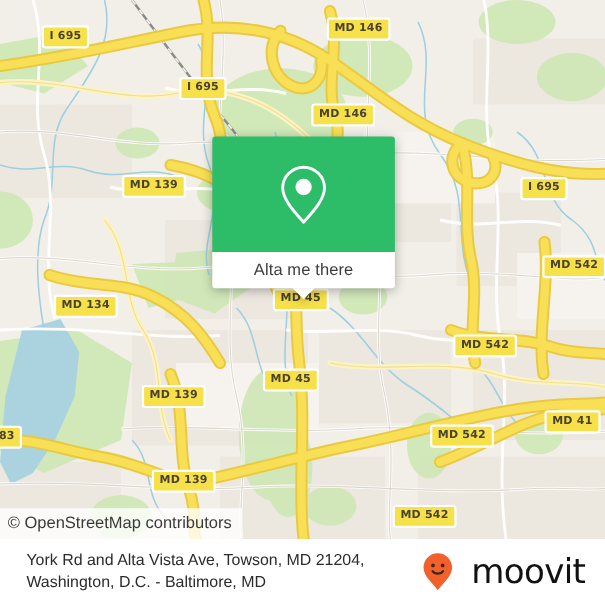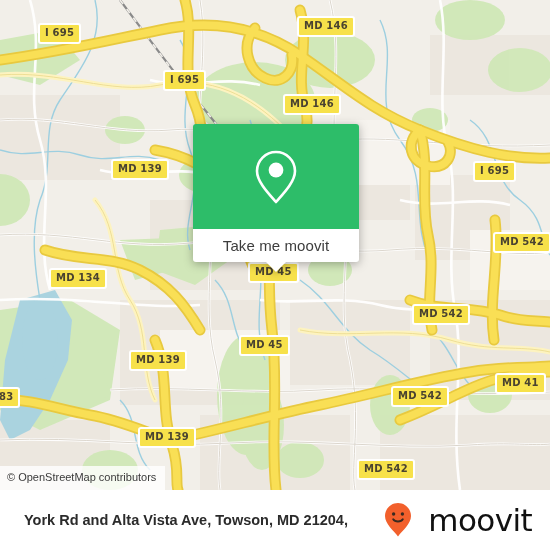--- a/index.html
+++ b/index.html
@@ -56,21 +56,21 @@
   }
 
   
   #attribution {
     position: absolute;
     left: 0;
     bottom: 0;
     background: rgba(255,255,255,0.80);
     color: #3a3a3a;
     font-family: "Liberation Sans", sans-serif;
-    font-size: 11px;
+    font-size: 15px;
     line-height: 1;
     padding: 6px 9px 7px 7px;
     white-space: nowrap;
     z-index: 9;
   }
 
   
   #popup {
     position: absolute;
     left: 193px;
@@ -126,21 +126,21 @@
     align-items: center;
     justify-content: space-between;
     box-sizing: border-box;
     padding: 0 12px 0 24px;
   }
   #caption {
     color: #2b2b2b;
     font-size: 14.5px;
     line-height: 20px;
     font-family: "Liberation Sans", sans-serif;
-    font-weight: bold;
+    font-weight: normal;
   }
   #caption div { white-space: nowrap; }
   #logo {
     display: flex;
     align-items: center;
     gap: 2px;
     padding-right: 6px;
   }
   #logo .wordmark {
     color: #111111;
@@ -339,31 +339,32 @@
     <div class="shield" style="left:248px; top:262px; z-index:5;">MD 45</div>
 
     <div id="popup">
       <div id="popup-head">
         <svg width="46" height="56" viewBox="0 0 46 56">
           <path d="M23 3 C12.5 3 4 11.5 4 22 C4 33 16 45 23 53 C30 45 42 33 42 22 C42 11.5 33.5 3 23 3 Z" fill="none" stroke="#ffffff" stroke-width="2.6" stroke-linejoin="round"></path>
           <circle cx="23" cy="21" r="7.4" fill="#ffffff"></circle>
         </svg>
       </div>
       <div id="popup-foot">
-        <span class="label">Take me moovit</span>
+        <span class="label">Alta me there</span>
       </div>
       <div id="popup-tip"></div>
     </div>
 
     <div id="attribution">© OpenStreetMap contributors</div>
   </div>
 
   <div id="bottombar">
     <div id="caption">
       <div>York Rd and Alta Vista Ave, Towson, MD 21204,</div>
+      <div>Washington, D.C. - Baltimore, MD</div>
     </div>
     <div id="logo">
       <svg width="28" height="36" viewBox="0 0 28 36">
         <path d="M14 1 C6.8 1 1 6.8 1 14 C1 22 10 29 14 34.5 C18 29 27 22 27 14 C27 6.8 21.2 1 14 1 Z" fill="#f2602c"></path>
         <circle cx="9.6" cy="12" r="1.7" fill="#3a2a20"></circle>
         <circle cx="18.4" cy="12" r="1.7" fill="#3a2a20"></circle>
         <path d="M9.2 17.2 C11 20.2 17 20.2 18.8 17.2" fill="none" stroke="#3a2a20" stroke-width="1.9" stroke-linecap="round"></path>
       </svg>
       <span class="wordmark">moovit</span>
     </div>

